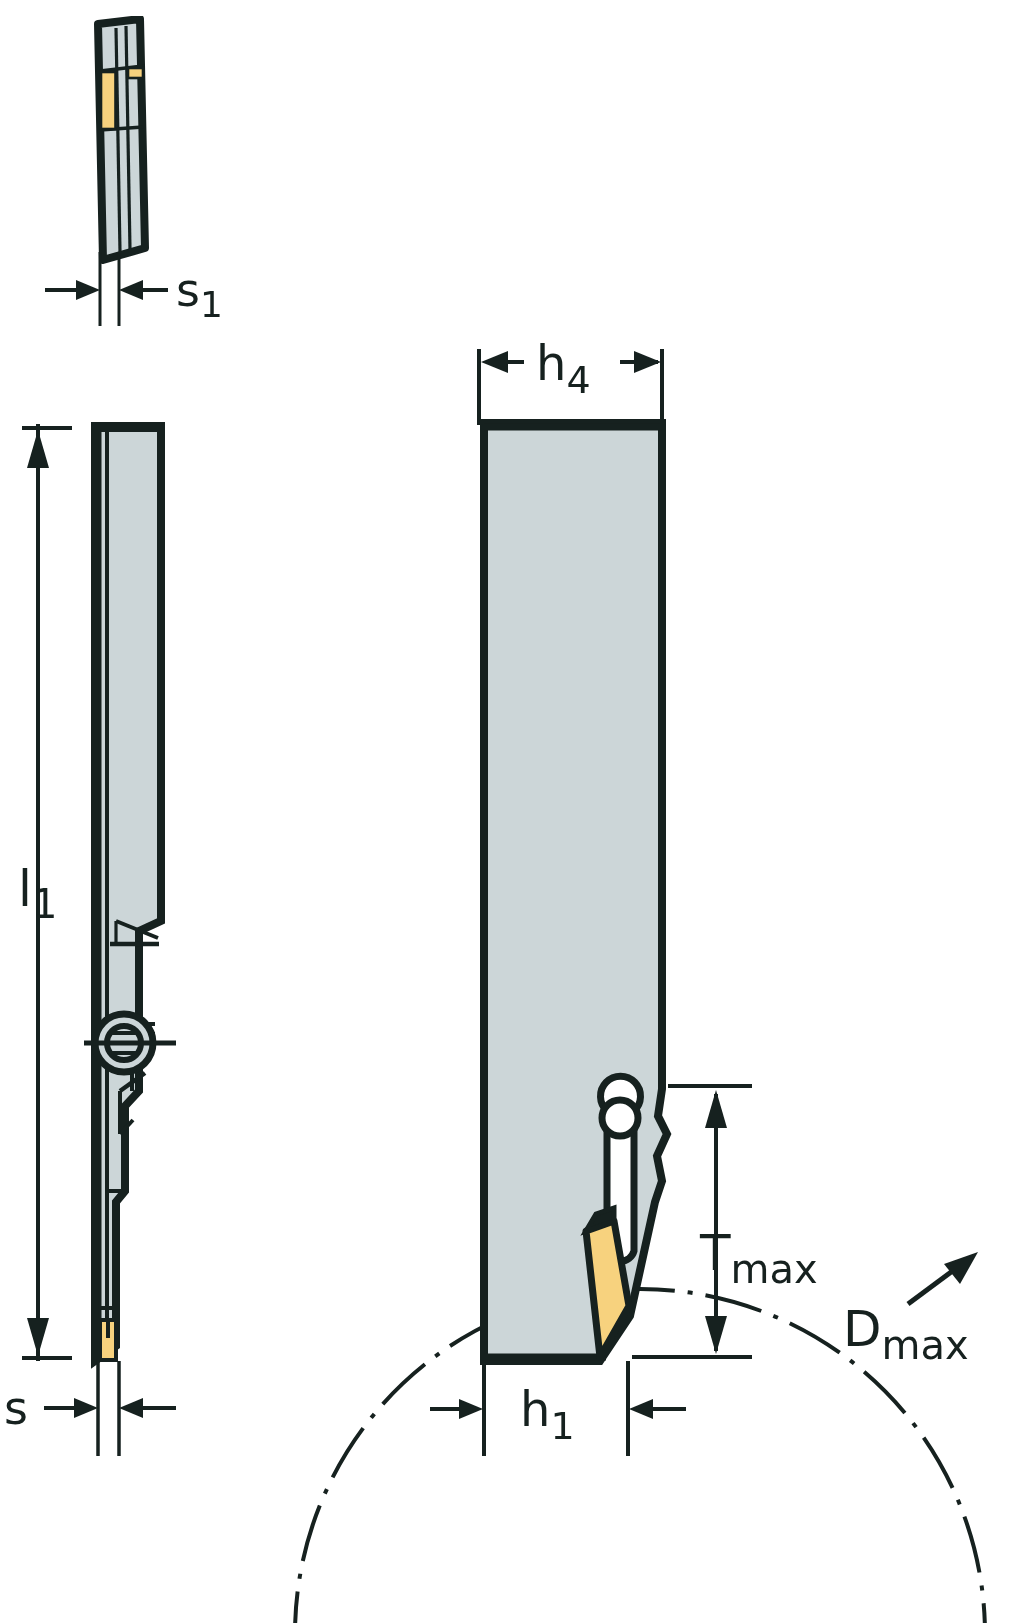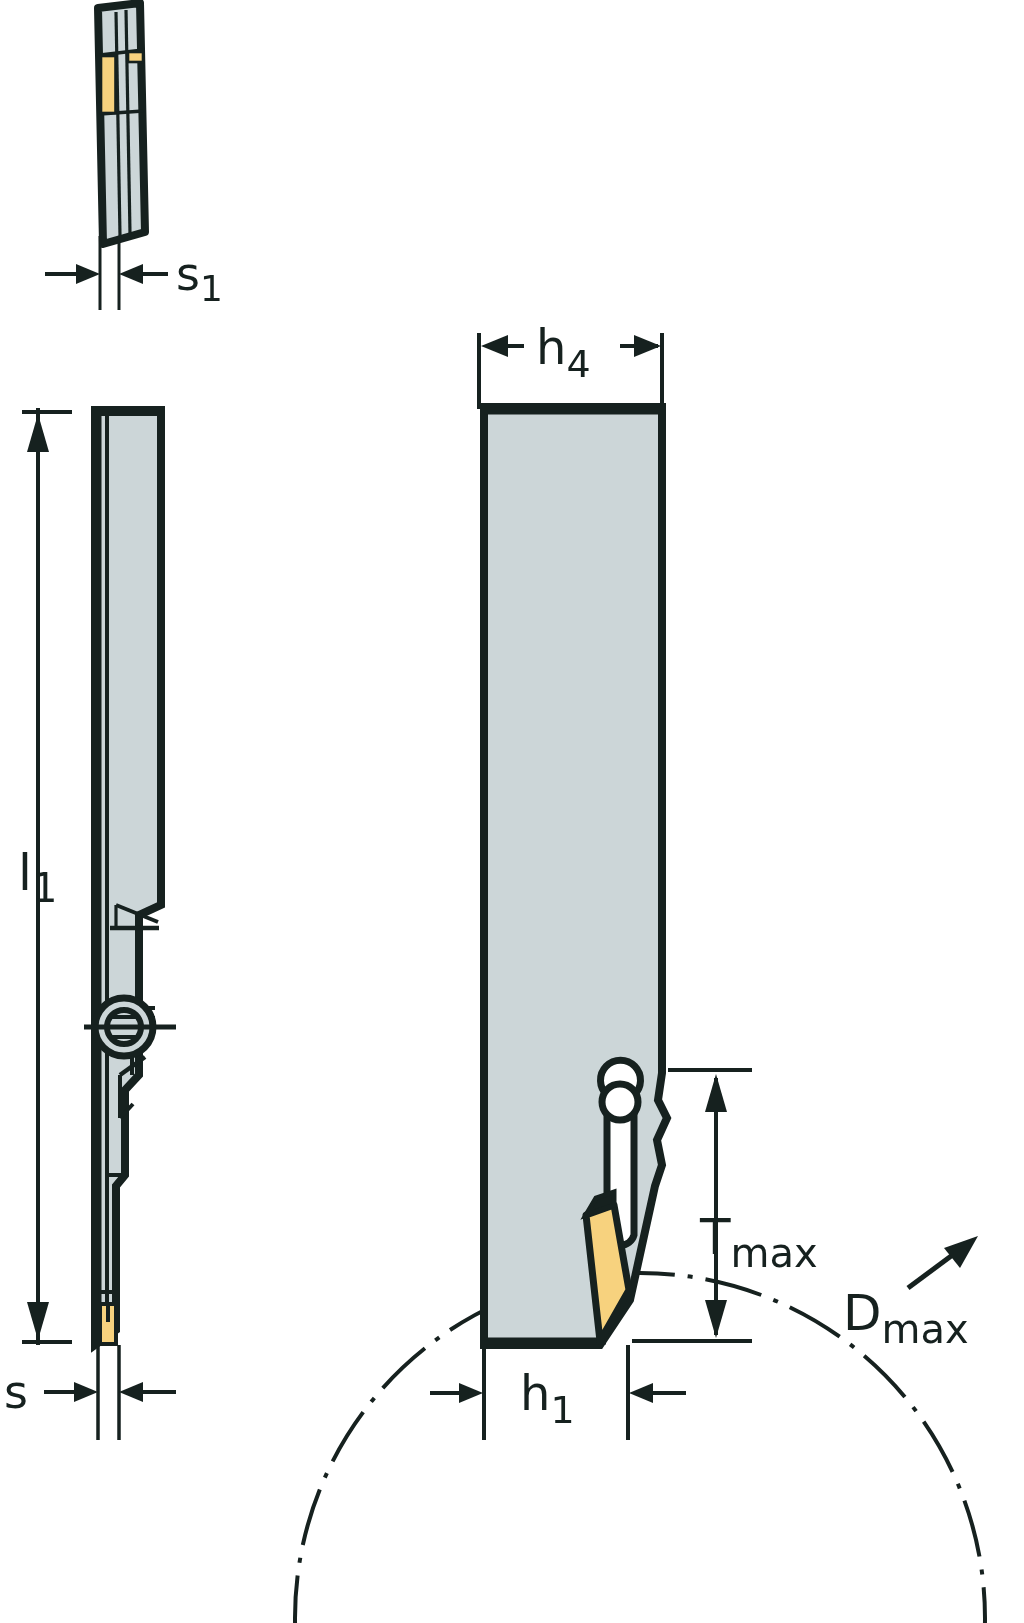--- a/index.html
+++ b/index.html
@@ -1,18 +1,18 @@
 <!DOCTYPE html>
 <html><head>
 <meta charset="utf-8">
 <style>
   html,body{margin:0;padding:0;background:#ffffff;}
   body{width:1024px;height:1623px;position:relative;overflow:hidden;
        font-family:"DejaVu Sans","Liberation Sans",sans-serif;}
-  #stage{position:absolute;left:0;top:0;width:1024px;height:1601px;}
+  #stage{position:absolute;left:0;top:16px;width:1024px;height:1601px;}
   svg{display:block;}
   .lbl{fill:#16211f;font-family:"DejaVu Sans","Liberation Sans",sans-serif;}
 </style>
 </head>
 <body>
 
 <div id="stage">
 <svg width="1024" height="1623" viewBox="0 0 1024 1623" xmlns="http://www.w3.org/2000/svg">
 
   <rect x="0" y="0" width="1024" height="1623" fill="#ffffff"></rect>

